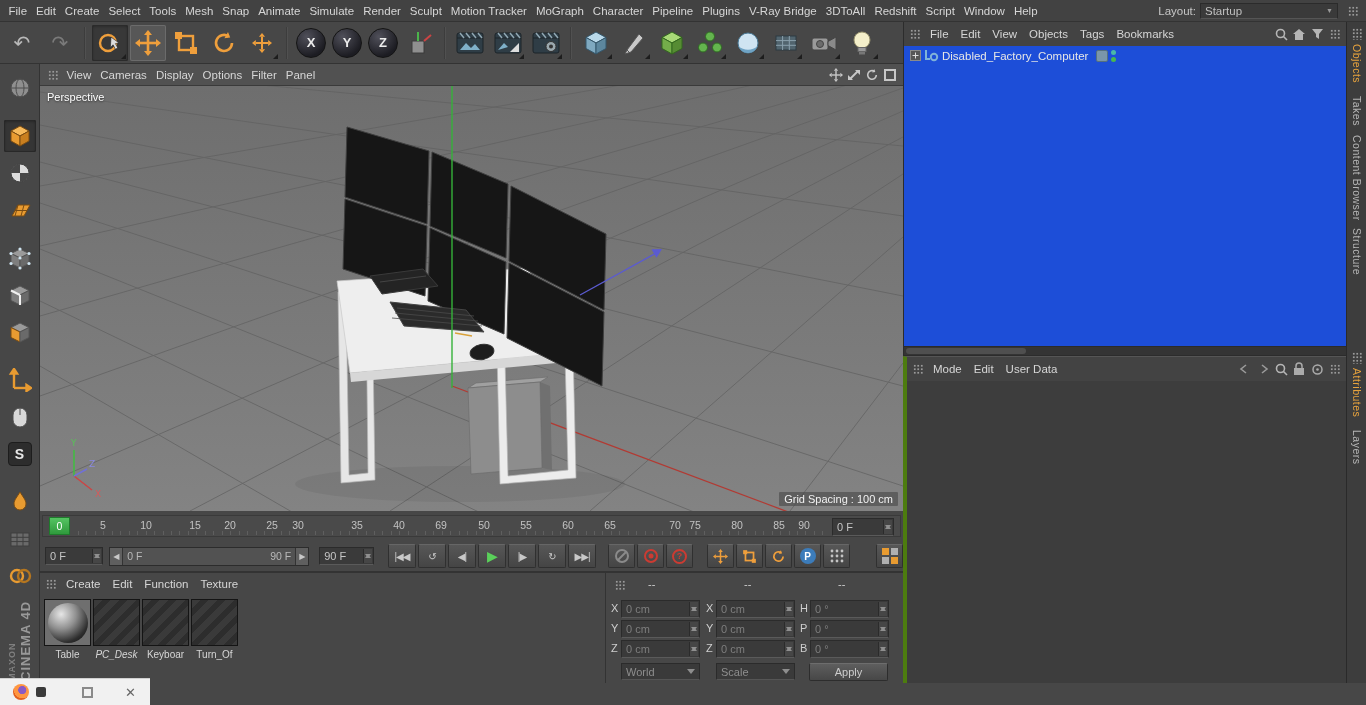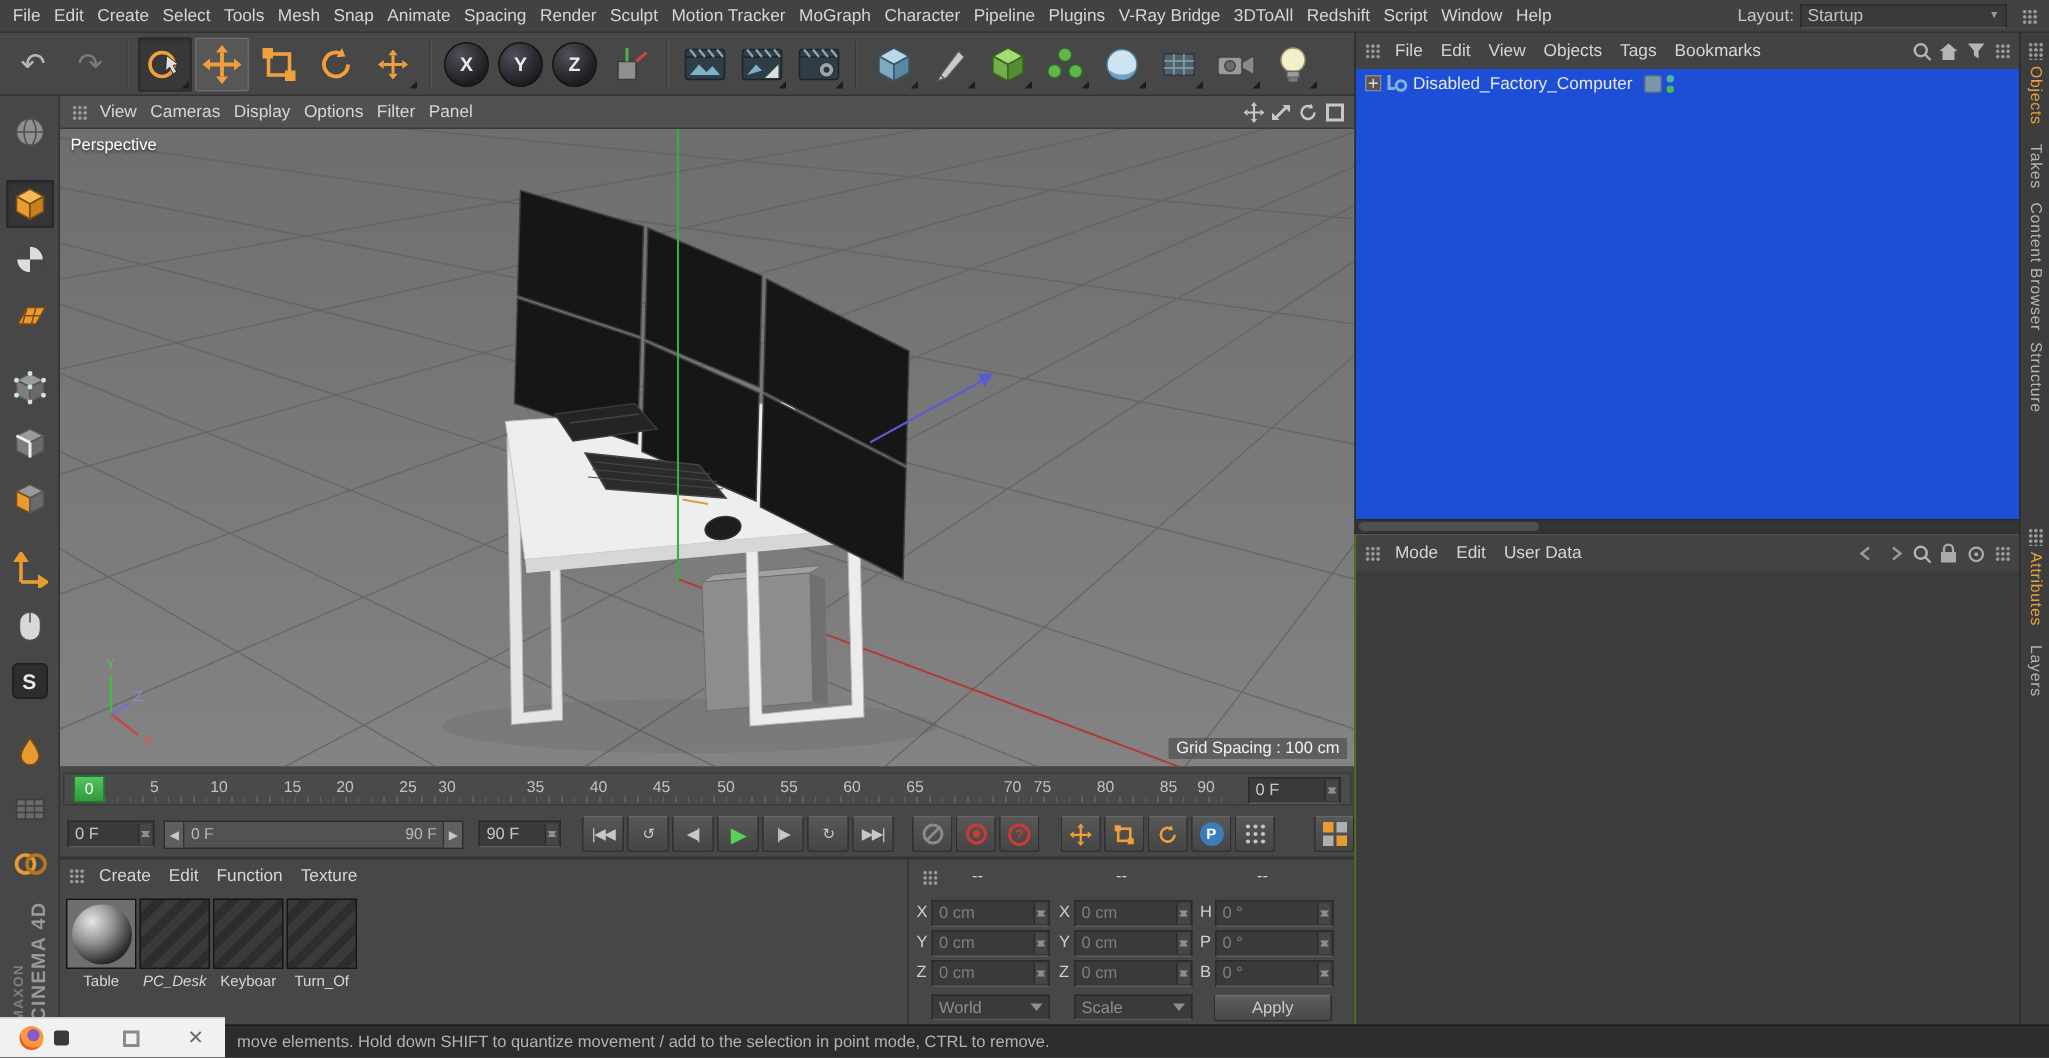--- a/index.html
+++ b/index.html
@@ -84,21 +84,21 @@
 #om .pheader,#am .pheader{background:#434343;}
 .om-row{position:relative;height:19px;display:flex;align-items:center;padding-left:5px;color:#e6e6e6;}
 .oname{margin-left:3px;font-size:11.5px;white-space:nowrap;}
 .layerchip{position:absolute;left:192px;width:12px;height:12px;border-radius:2px;background:#7a96aa;border:1px solid #55707f;}
 .vdots{position:absolute;left:207px;display:flex;flex-direction:column;gap:2px;}
 .vdots i{width:5px;height:5px;border-radius:50%;display:block;}
 .vdots .d1{background:#49b8a8;}
 .vdots .d2{background:#49b84f;}
 .om-hscroll{position:absolute;left:0;bottom:0;width:443px;height:9px;background:#343434;border-top:1px solid #2b2b2b;}
 .om-hscroll .thumbbar{position:absolute;left:2px;top:1px;width:120px;height:6px;background:#4f4f4f;border-radius:3px;}
-#am{left:903px;top:356px;width:443px;height:327px;background:#3d3d3d;border-left:1px solid #4d7c0f;border-top:1px solid #555;}
+#am{left:903px;top:356px;width:443px;height:327px;background:#3d3d3d;border-left:4px solid #4d7c0f;border-top:1px solid #555;}
 
 #vtabs{left:1346px;top:22px;width:20px;height:661px;background:#3d3d3d;border-left:1px solid #2a2a2a;}
 .vtab{position:absolute;left:4px;writing-mode:vertical-rl;font-size:10.5px;color:#b5b5b5;letter-spacing:.5px;white-space:nowrap;}
 .vtab.hot{color:#e8a33d;}
 .vgrip{position:absolute;left:5px;width:10px;height:12px;background-image:radial-gradient(#9a9a9a 1px,transparent 1.3px);background-size:3.5px 3.5px;}
 
 #statusbar{left:0;top:683px;width:1366px;height:22px;background:#2c2c2c;border-top:1px solid #1d1d1d;display:flex;align-items:center;color:#b2b2b2;font-size:11px;}
 #statusbar .stext{margin-left:158px;white-space:nowrap;}
 
 #taskbar{left:0;top:678px;width:150px;height:27px;background:#f1f1f1;border-top:1px solid #d0d0d0;display:flex;align-items:center;z-index:9;}
@@ -115,21 +115,21 @@
 
   <div id="menubar" class="abs">
     <span class="mi">File</span>
     <span class="mi">Edit</span>
     <span class="mi">Create</span>
     <span class="mi">Select</span>
     <span class="mi">Tools</span>
     <span class="mi">Mesh</span>
     <span class="mi">Snap</span>
     <span class="mi">Animate</span>
-    <span class="mi">Spacing</span>
+    <span class="mi">Simulate</span>
     <span class="mi">Render</span>
     <span class="mi">Sculpt</span>
     <span class="mi">Motion Tracker</span>
     <span class="mi">MoGraph</span>
     <span class="mi">Character</span>
     <span class="mi">Pipeline</span>
     <span class="mi">Plugins</span>
     <span class="mi">V-Ray Bridge</span>
     <span class="mi">3DToAll</span>
     <span class="mi">Redshift</span>
@@ -588,21 +588,21 @@
           <span>0</span>
         </div>
       <span class="tick" style="left:60px">5</span>
       <span class="tick" style="left:103px">10</span>
       <span class="tick" style="left:152px">15</span>
       <span class="tick" style="left:187px">20</span>
       <span class="tick" style="left:229px">25</span>
       <span class="tick" style="left:255px">30</span>
       <span class="tick" style="left:314px">35</span>
       <span class="tick" style="left:356px">40</span>
-      <span class="tick" style="left:398px">45</span>
+      <span class="tick" style="left:398px">69</span>
       <span class="tick" style="left:441px">50</span>
       <span class="tick" style="left:483px">55</span>
       <span class="tick" style="left:525px">60</span>
       <span class="tick" style="left:567px">65</span>
       <span class="tick" style="left:632px">70</span>
       <span class="tick" style="left:652px">75</span>
       <span class="tick" style="left:694px">80</span>
       <span class="tick" style="left:736px">85</span>
       <span class="tick" style="left:761px">90</span>
       <div class="fld" id="tlfield">
@@ -903,23 +903,20 @@
     <div class="vgrip" style="top:6px;"></div>
     <span class="vtab hot" style="top:22px;">Objects</span>
     <span class="vtab" style="top:74px;">Takes</span>
     <span class="vtab" style="top:113px;">Content Browser</span>
     <span class="vtab" style="top:206px;">Structure</span>
     <div class="vgrip" style="top:330px;"></div>
     <span class="vtab hot" style="top:346px;">Attributes</span>
     <span class="vtab" style="top:408px;">Layers</span>
   </div>
 
-  <div id="statusbar" class="abs">
-    <span class="stext">move elements. Hold down SHIFT to quantize movement / add to the selection in point mode, CTRL to remove.</span>
-  </div>
 
   <div id="taskbar" class="abs">
     <span class="ffx"></span>
     <span class="tdark"></span>
     <span class="twin"></span>
     <span class="tclose">✕</span>
   </div>
 
 </div>
 

